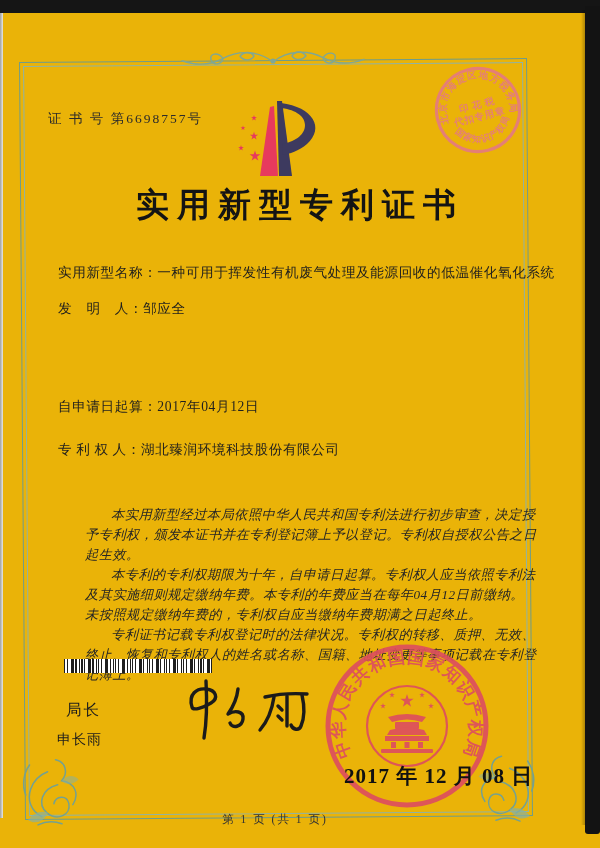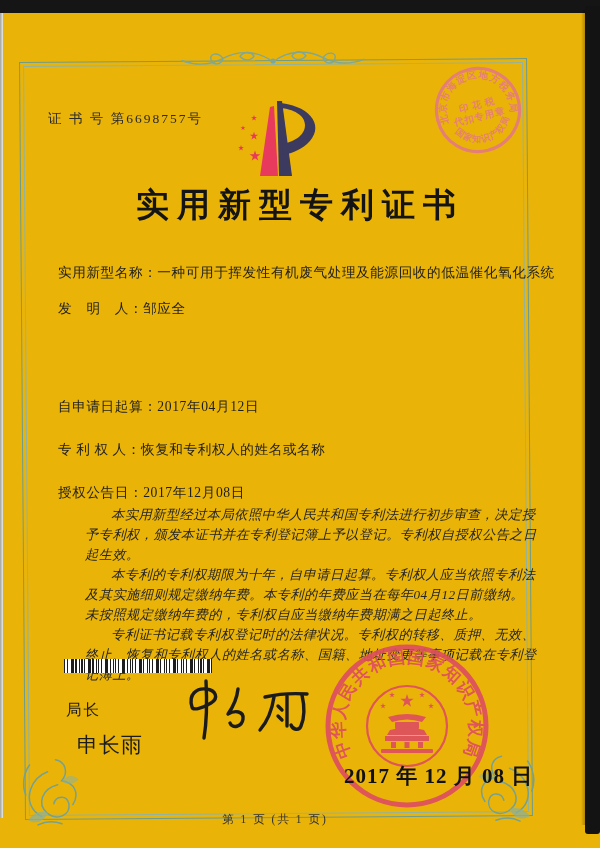--- a/index.html
+++ b/index.html
@@ -33,21 +33,21 @@
   .paras p{margin:0;font-size:13.2px;line-height:20px;letter-spacing:.5px;text-indent:26px;
            font-style:italic;}
 
   .barcode{left:64px;top:659px;width:148px;height:14px;
     background:repeating-linear-gradient(90deg,
       #1d1d1d 0 1.5px,#fff 1.5px 3px,#1d1d1d 3px 4px,#fff 4px 7px,
       #1d1d1d 7px 10px,#fff 10px 11.5px,#1d1d1d 11.5px 12.5px,#fff 12.5px 15px,
       #1d1d1d 15px 16px,#fff 16px 17px);}
   .director-label{left:66px;top:700px;font-size:15.5px;color:#1c1c1c;letter-spacing:2px;
                   font-family:Liberation Mono, monospace;}
-  .director-name{left:77px;top:731px;font-size:21px;color:#1c1c1c;letter-spacing:1px;
+  .director-name{left:57px;top:731px;font-size:14px;color:#1c1c1c;letter-spacing:1px;
                  font-family:Liberation Sans, sans-serif;}
   .signature{left:183px;top:676px;}
 
   .seal{left:322px;top:641px;opacity:.92;}
   .seal-date{left:344px;top:762px;font-size:21px;color:#111;letter-spacing:1px;z-index:5;font-weight:600;}
   .tax-stamp{left:430px;top:62px;transform:rotate(-14deg);opacity:.85;}
 
   .footer{left:22px;top:792px;width:506px;text-align:center;font-size:11.5px;color:#333;letter-spacing:2px;margin-top:20px;}
 </style>
 </head>
@@ -121,24 +121,21 @@
   <div class="abs field" style="top:264px">
     <span class="flabel">实用新型名称：</span><span>一种可用于挥发性有机废气处理及能源回收的低温催化氧化系统</span>
   </div>
   <div class="abs field" style="top:300px">
     <span class="flabel">发　明　人：</span><span>邹应全</span>
   </div>
   <div class="abs field" style="top:398px">
     <span class="flabel">自申请日起算：</span><span>2017年04月12日</span>
   </div>
   <div class="abs field" style="top:441px">
-    <span class="flabel">专 利 权 人：</span><span>恢复和专利权人的姓名或名称</span>
-  </div>
-  <div class="abs field" style="top:484px">
-    <span class="flabel">授权公告日：</span><span>2017年12月08日</span>
+    <span class="flabel">专 利 权 人：</span><span>湖北臻润环境科技股份有限公司</span>
   </div>
 
   <div class="abs paras">
     <p>本实用新型经过本局依照中华人民共和国专利法进行初步审查，决定授予专利权，颁发本证书并在专利登记簿上予以登记。专利权自授权公告之日起生效。</p>
     <p>本专利的专利权期限为十年，自申请日起算。专利权人应当依照专利法及其实施细则规定缴纳年费。本专利的年费应当在每年04月12日前缴纳。未按照规定缴纳年费的，专利权自应当缴纳年费期满之日起终止。</p>
     <p>专利证书记载专利权登记时的法律状况。专利权的转移、质押、无效、终止、恢复和专利权人的姓名或名称、国籍、地址变更等事项记载在专利登记簿上。</p>
   </div>
 
   <div class="abs barcode"></div>
 

